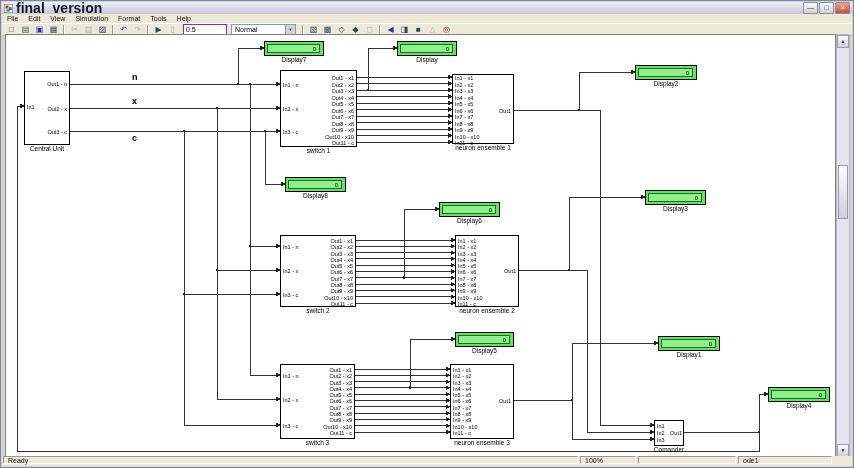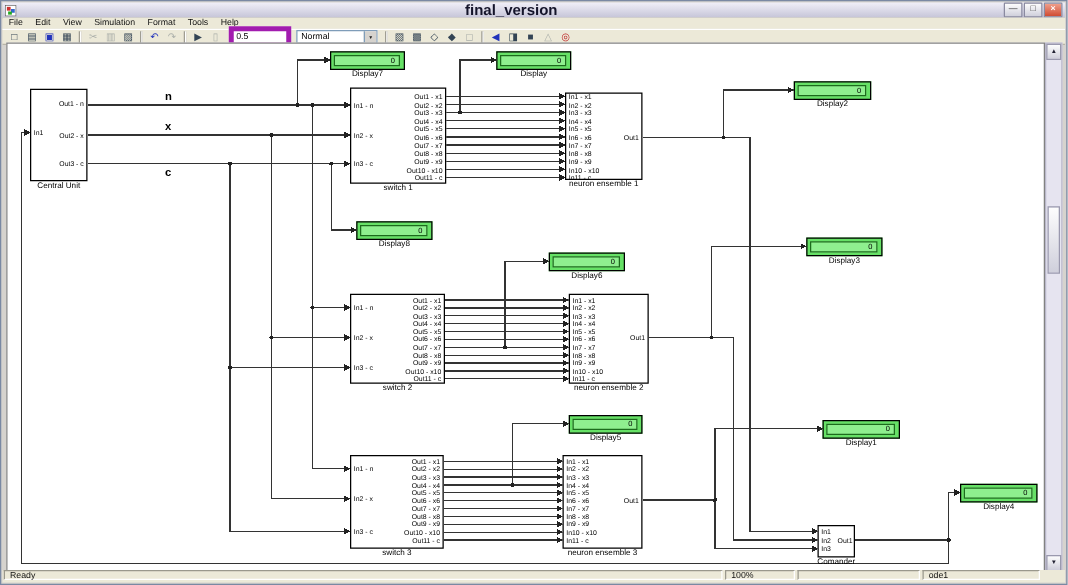--- a/index.html
+++ b/index.html
@@ -3,38 +3,38 @@
 <meta charset="utf-8">
 <style>
   html,body{margin:0;padding:0;}
   body{width:854px;height:468px;position:relative;font-family:"Liberation Sans",sans-serif;
        background:#d6d3ce;overflow:hidden;border:1px solid #7a89a3;box-sizing:border-box;}
   
   .titlebar{position:absolute;left:1px;top:1px;right:1px;height:12px;
             background:linear-gradient(#f0eff8,#c6c5d8);border-bottom:1px solid #9a99ae;
             display:flex;align-items:center;padding:0 2px;}
   .appicon{width:9px;height:9px;flex:0 0 auto;}
-  .title{font-size:12px;font-weight:bold;color:#14142a;margin-left:3px;flex:1;white-space:nowrap;text-align:center;}
+  .title{font-size:14px;font-weight:bold;color:#14142a;margin-left:3px;flex:1;white-space:nowrap;}
   .winbtn{width:13px;height:10px;font-size:7px;line-height:9px;text-align:center;margin-left:1px;
           border:1px solid #8a8aa0;border-radius:1px;background:linear-gradient(#fdfdfd,#cfcfdb);color:#333;}
   .winbtn.close{background:linear-gradient(#f0a08c,#cf4a31);color:#fff;font-weight:bold;}
   
   .menubar{position:absolute;left:1px;top:13px;right:1px;height:9px;background:#ece9d8;
            font-size:7px;color:#111;display:flex;align-items:center;}
   .menu-item{padding:0 5px;display:inline-block;}
   
   .toolbar{position:absolute;left:1px;top:22px;right:1px;height:11px;background:#ece9d8;
            border-top:1px solid #fff;border-bottom:1px solid #b8b5a8;
            display:flex;align-items:center;padding-left:3px;gap:1px;}
   .tbtn{width:13px;height:11px;font-size:8px;line-height:11px;text-align:center;color:#345;}
   .tbtn.dis{opacity:.35;}
   .tbtn.red{color:#b22;}
   .tbtn.blue{color:#23b;}
   .sep{width:1px;height:10px;background:#9f9d92;border-right:1px solid #fff;margin:0 2px;flex:0 0 auto;}
-  .simtime{width:38px;height:9px;font-size:7px;border:4px solid #a21caf;padding:0 2px;margin:0 3px;
+  .simtime{width:38px;height:9px;font-size:7px;border:1px solid #a21caf;padding:0 2px;margin:0 3px;
            font-family:"Liberation Sans",sans-serif;}
   .mode{width:60px;height:9px;background:#fff;border:1px solid #7f9db9;font-size:7px;line-height:9px;
         padding-left:3px;position:relative;margin-right:3px;}
   .mode .arrowbox{position:absolute;right:0;top:0;bottom:0;width:9px;background:#d6d3ce;
         border-left:1px solid #7f9db9;font-size:4px;text-align:center;line-height:9px;color:#222;}
   
   .canvas{position:absolute;left:4px;top:33px;width:829px;height:422px;background:#fff;
           border:1px solid #828282;}
   .block{position:absolute;border:1px solid #000;background:#fff;box-sizing:border-box;}
   .plabel{position:absolute;font-size:5.5px;line-height:6px;white-space:nowrap;color:#000;}

